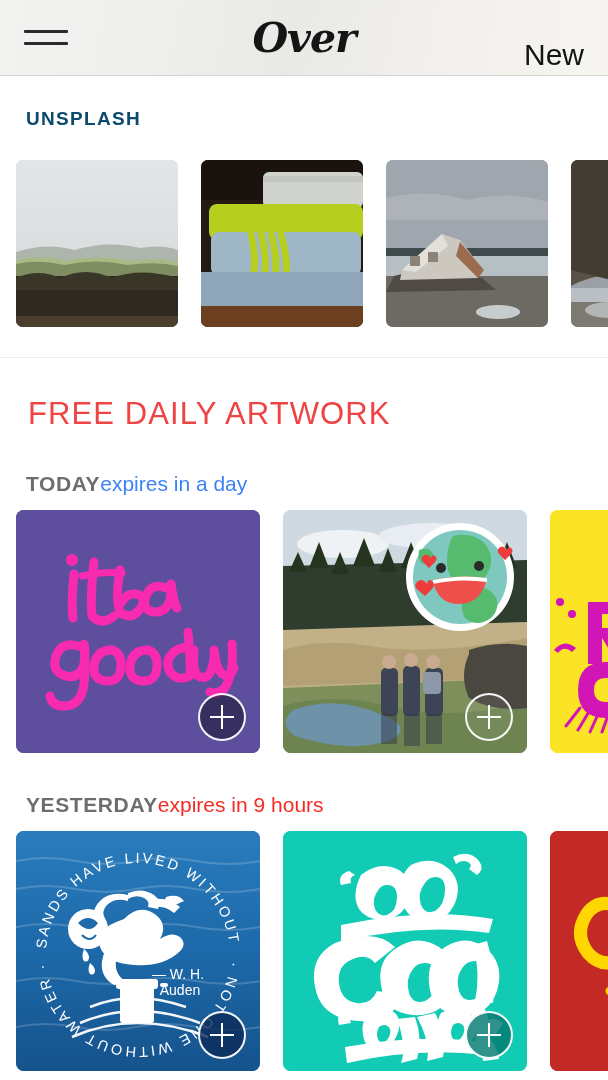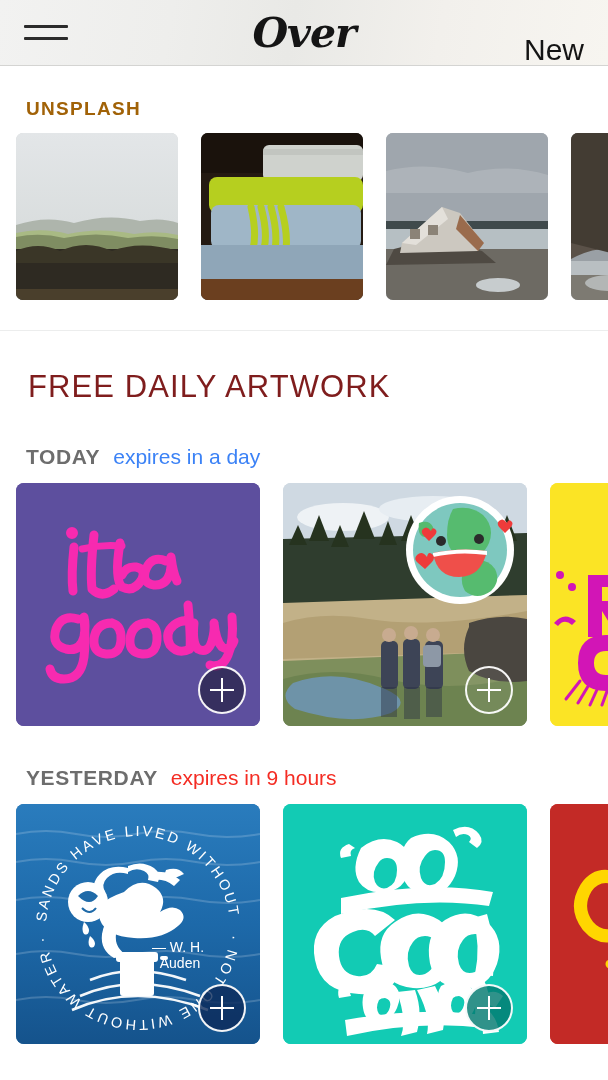--- a/index.html
+++ b/index.html
@@ -7,21 +7,21 @@
     width: 608px; height: 1080px;
     background: #ffffff;
     font-family: "Liberation Sans", sans-serif;
     overflow: hidden;
   }
   body { position: relative; }
 
   
   .header {
     position: relative;
-    height: 66px;
+    height: 76px;
     width: 608px;
     background: linear-gradient(100deg, #f2f2f1 0%, #eeeeec 28%, #e9e9e6 48%, #f2f0ec 72%, #f7f5f0 100%);
     border-bottom: 1px solid #d4d4d2;
     display: flex;
     align-items: center;
     justify-content: space-between;
     padding: 0 22px 0 24px;
   }
   .hamburger {
     width: 44px; height: 30px;
@@ -52,23 +52,23 @@
     padding: 4px 2px;
     margin-top: 34px;
   }
 
   
   .unsplash-section { padding-top: 32px; }
   .unsplash-label {
     font-size: 19px;
     font-weight: 700;
     letter-spacing: 1.3px;
-    color: #a16207;
+    color: #0c4a6e;
     padding-left: 26px;
-    padding-bottom: 13px;
+    padding-bottom: 30px;
   }
   .unsplash-strip {
     display: flex;
     gap: 23px;
     padding-left: 16px;
     overflow: hidden;
   }
   .u-thumb {
     flex: 0 0 162px;
     width: 162px;
@@ -84,29 +84,28 @@
   .section-divider {
     margin-top: 30px;
     height: 1px;
     width: 100%;
     background: #eceded;
   }
 
   
   .artwork-heading {
     font-size: 31px;
-    color: #7f1d1d;
+    color: #ef4444;
     letter-spacing: 1.1px;
     padding: 38px 0 0 28px;
   }
   .day-row {
     padding: 40px 0 14px 26px;
     display: flex;
     align-items: baseline;
-    gap: 13px;
   }
   .day-label {
     font-size: 21px;
     font-weight: 700;
     letter-spacing: 0.6px;
     color: #6d6d6d;
   }
   .day-expiry { font-size: 21px; color: #3b82f6; }
   .day-expiry.urgent { color: #f42c23; }
 

